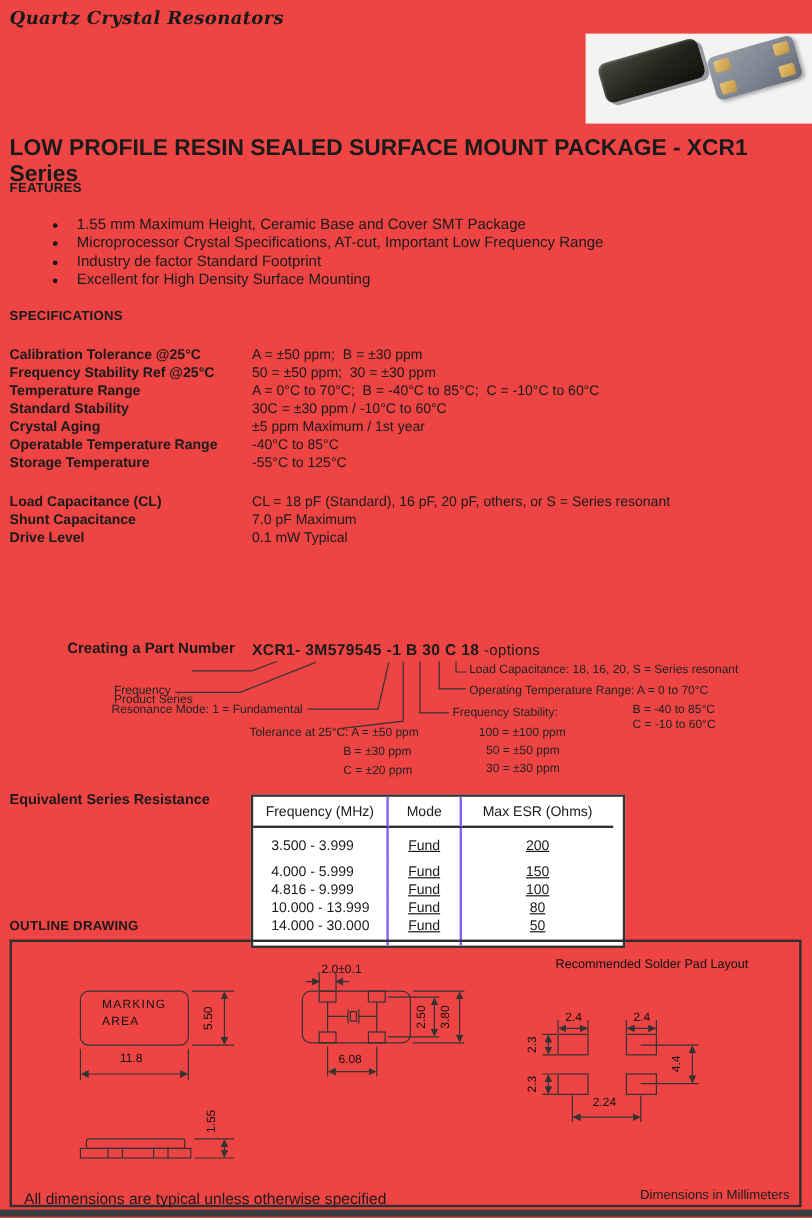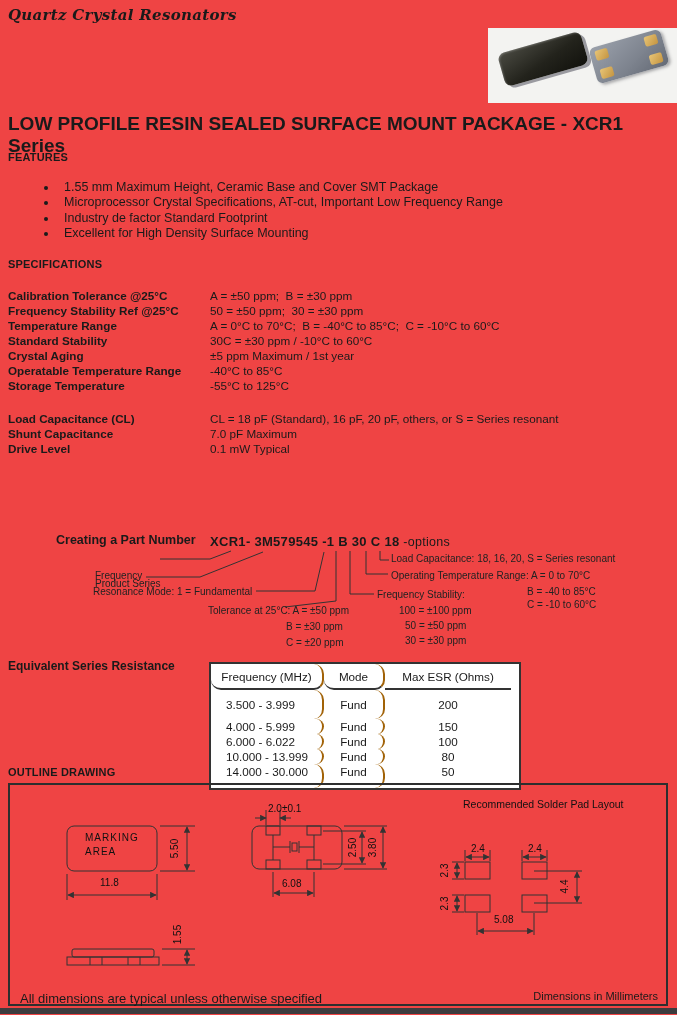--- a/index.html
+++ b/index.html
@@ -34,23 +34,23 @@
   .pn-head{font-size:12.5px;font-weight:bold;margin-left:48px;}
   .pn-code{font-size:13px;font-weight:bold;letter-spacing:0.3px;}
   .pn-code .opt{font-weight:normal;font-size:12.5px;}
   .pn-label{font-size:10px;color:#222;}
   
   .esr-table{left:209px;top:662px;width:308px;border:2px solid #333;display:grid;
              grid-template-columns:113px 61px 126px;font-size:11.7px;background:#fff;}
   .esr-table .hc{border-bottom:2px solid #333;height:24px;display:flex;align-items:center;
                  justify-content:center;}
   .esr-table .c{height:15px;line-height:15px;}
-  .esr-table .b1{border-right:2px solid #a16207;border-radius:10px;}
+  .esr-table .b1{border-right:2px solid #8b5cf6;}
   .esr-table .pl{padding-left:15px;}
-  .esr-table .ctr{text-align:center;}
+  .esr-table .ctr{text-align:center;text-decoration:underline;}
   .esr-table .rtop{padding-top:7px;height:22px;}
   .esr-table .rbot{padding-bottom:3px;height:21px;}
   
   .draw-box{left:8px;top:783px;width:660px;height:223px;border:2px solid #2e2e2e;box-sizing:border-box;}
   .dtext{position:absolute;font-size:10px;color:#111;}
   .dtitle{position:absolute;font-size:10.5px;color:#111;}
   .rot{transform:rotate(-90deg);text-align:center;}
   .note{position:absolute;font-size:13px;}
   .bottom-bar{left:0;top:1008px;width:677px;height:6px;background:#3c3c3e;}
   svg{display:block;}
@@ -166,21 +166,21 @@
   <div class="abs esr-table">
       <div class="hc b1">Frequency (MHz)</div>
       <div class="hc b1">Mode</div>
       <div class="hc">Max ESR (Ohms)</div>
       <div class="c b1 pl rtop">3.500 - 3.999</div>
       <div class="c b1 ctr rtop">Fund</div>
       <div class="c ctr rtop">200</div>
       <div class="c b1 pl">4.000 - 5.999</div>
       <div class="c b1 ctr">Fund</div>
       <div class="c ctr">150</div>
-      <div class="c b1 pl">6.000 - 6.022</div>
+      <div class="c b1 pl">4.816 - 9.999</div>
       <div class="c b1 ctr">Fund</div>
       <div class="c ctr">100</div>
       <div class="c b1 pl">10.000 - 13.999</div>
       <div class="c b1 ctr">Fund</div>
       <div class="c ctr">80</div>
       <div class="c b1 pl rbot">14.000 - 30.000</div>
       <div class="c b1 ctr rbot">Fund</div>
       <div class="c ctr rbot">50</div>
     </div>
 
@@ -282,20 +282,20 @@
     <div class="dtext" style="left:258px;top:18px;">2.0±0.1</div>
     <div class="dtext" style="left:272px;top:93px;">6.08</div>
     <div class="dtext rot" style="left:328px;top:57px;width:28px;">2.50</div>
     <div class="dtext rot" style="left:348px;top:57px;width:28px;">3.80</div>
     <div class="dtitle" style="left:428px;top:13px;margin-left:25px;">Recommended Solder Pad Layout</div>
     <div class="dtext" style="left:461px;top:58px;">2.4</div>
     <div class="dtext" style="left:518px;top:58px;">2.4</div>
     <div class="dtext rot" style="left:424px;top:80px;width:20px;">2.3</div>
     <div class="dtext rot" style="left:424px;top:113px;width:20px;">2.3</div>
     <div class="dtext rot" style="left:544px;top:96px;width:20px;">4.4</div>
-    <div class="dtext" style="left:484px;top:129px;">5.08</div>
+    <div class="dtext" style="left:484px;top:129px;">2.24</div>
 
     <div class="note" style="left:10px;top:206px;">All dimensions are typical unless otherwise specified</div>
     <div class="note" style="right:8px;top:205px;font-size:11px;">Dimensions in Millimeters</div>
   </div>
 
   <div class="abs bottom-bar"></div>
 </div>
 
 </body></html>

